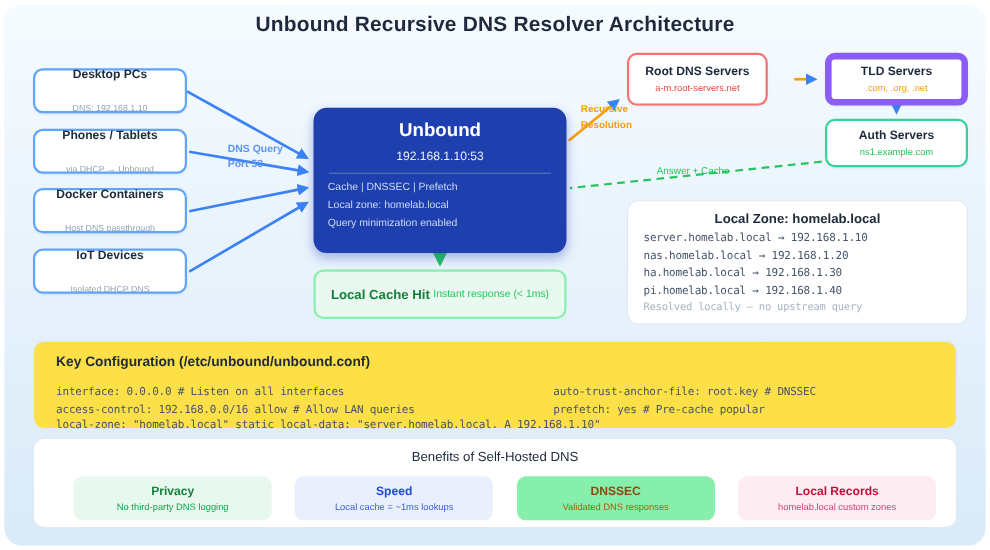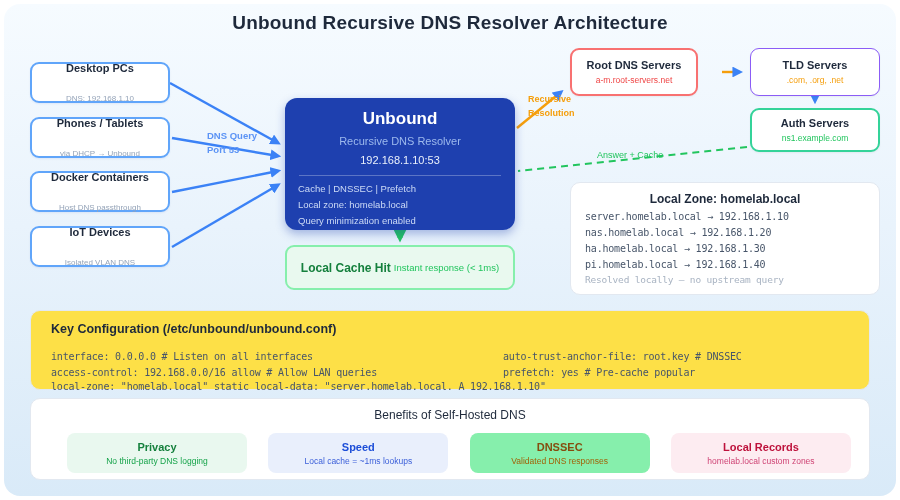--- a/index.html
+++ b/index.html
@@ -50,21 +50,21 @@
   
   .upstream {
     position:absolute; background:#ffffff; border-radius:9px;
     display:flex; flex-direction:column; align-items:center; justify-content:center; gap:4px;
     box-shadow:0 1px 2px rgba(0,0,0,0.05);
   }
   .upstream .t { font-size:11px; font-weight:bold; color:var(--navy,#1e293b); }
   .upstream .s { font-size:8.5px; }
   .up-root { left:570px; top:48px; width:128px; height:48px; border:2px solid #f87171; }
   .up-root .s { color:var(--accent-red,#ef4444); }
-  .up-tld  { left:750px; top:48px; width:130px; height:48px; border:1px solid #8b5cf6; }
+  .up-tld  { left:750px; top:48px; width:130px; height:48px; border:6px solid #8b5cf6; }
   .up-tld .s { color:var(--accent-orange,#f59e0b); }
   .up-auth { left:750px; top:108px; width:130px; height:44px; border:2px solid #34d399; }
   .up-auth .s { color:var(--accent-green,#22c55e); }
 
   
   .zonepanel {
     position:absolute; left:570px; top:182px; width:310px; height:113px;
     background:#ffffff; border:1px solid #e2e8f0; border-radius:10px;
   }
   .zonepanel .t { text-align:center; margin-top:9px; font-size:12px; font-weight:bold; color:var(--navy,#1e293b); }
@@ -152,36 +152,35 @@
   <div class="client" style="top:117px">
     <div class="t">Phones / Tablets</div>
     <div class="s">via DHCP → Unbound</div>
   </div>
   <div class="client" style="top:171px">
     <div class="t">Docker Containers</div>
     <div class="s">Host DNS passthrough</div>
   </div>
   <div class="client" style="top:226px">
     <div class="t">IoT Devices</div>
-    <div class="s">Isolated VLAN DNS</div>
+    <div class="s">Isolated DHCP DNS</div>
   </div>
 
   <div class="edge-label lbl-query">
     <div>DNS Query</div>
     <div>Port 53</div>
   </div>
   <div class="edge-label lbl-recursive">
     <div>Recursive</div>
     <div>Resolution</div>
   </div>
   <div class="edge-label lbl-answer">Answer + Cache</div>
 
   <div class="unbound">
     <div class="t">Unbound</div>
-    <div class="s">Recursive DNS Resolver</div>
     <div class="a">192.168.1.10:53</div>
     <div class="div"></div>
     <div class="i">Cache | DNSSEC | Prefetch</div>
     <div class="i">Local zone: homelab.local</div>
     <div class="i">Query minimization enabled</div>
   </div>
 
   <div class="cachehit">
     <div class="t">Local Cache Hit</div>
     <div class="s">Instant response (&lt; 1ms)</div>

